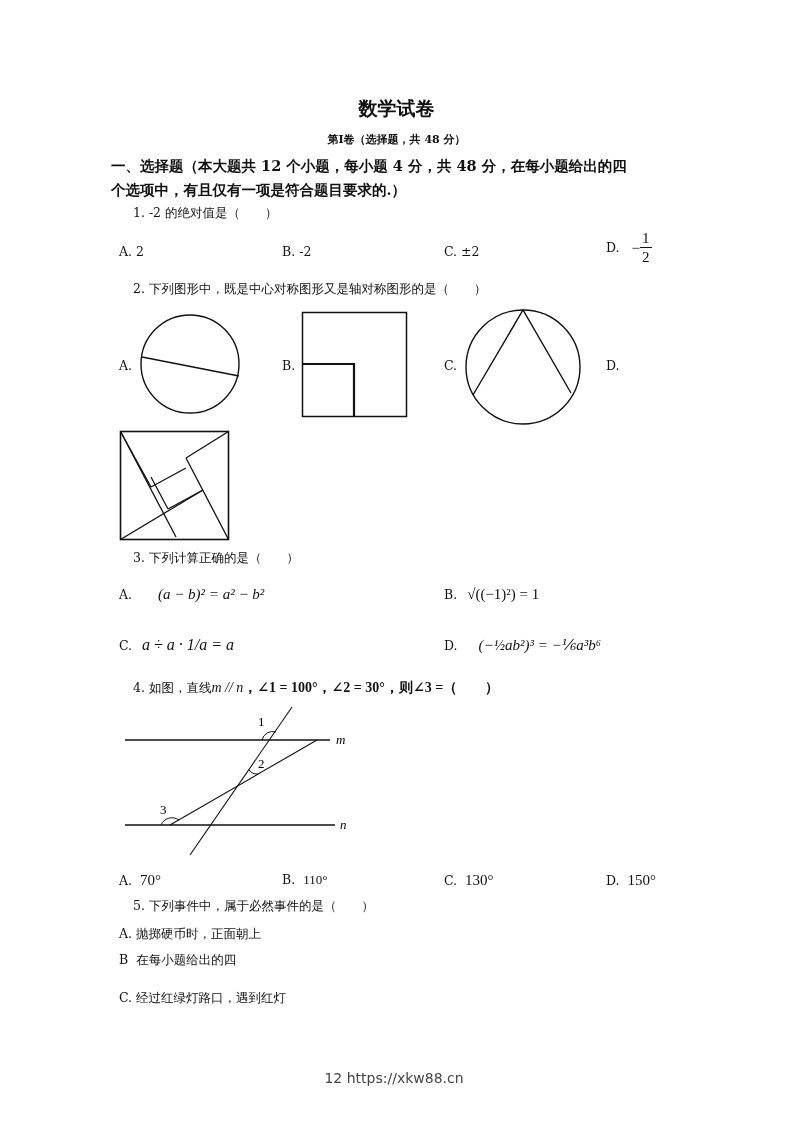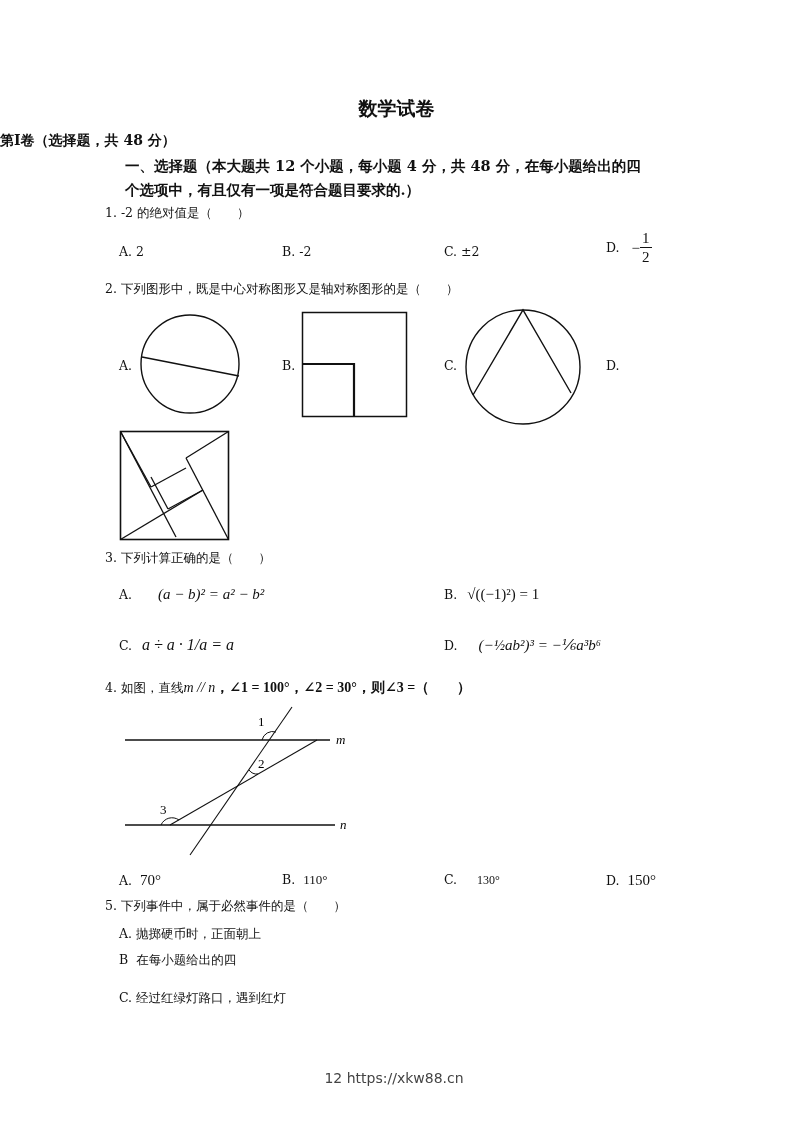--- a/index.html
+++ b/index.html
@@ -1,22 +1,22 @@
 <!DOCTYPE html>
 <html><head>
 <meta charset="utf-8">
 <style>
   html, body { margin: 0; padding: 0; background: #ffffff; }
   body { width: 793px; height: 1122px; position: relative; overflow: hidden;
          font-family: "DejaVu Serif", "Liberation Serif", serif; color: #111; }
   .abs { position: absolute; white-space: nowrap; }
   .title { font-size: 19px; font-weight: bold; left: 0; width: 793px; text-align: center; top: 96px; }
-  .subtitle { font-size: 14px; font-weight: bold; left: 0; width: 793px; top: 132px; }
-  .section { font-size: 14.5px; font-weight: bold; left: 125px; line-height: 24px; }
-  .q { font-size: 12.5px; left: 105px; }
+  .subtitle { font-size: 11px; font-weight: bold; left: 0; width: 793px; text-align: center; top: 132px; }
+  .section { font-size: 14.5px; font-weight: bold; left: 111px; line-height: 24px; }
+  .q { font-size: 12.5px; left: 133px; }
   .opt { font-size: 12.5px; }
   .math { font-family: "Liberation Serif", "DejaVu Serif", serif; font-style: italic; }
   .mathn { font-family: "Liberation Serif", "DejaVu Serif", serif; }
   .frac { display: inline-flex; flex-direction: column; align-items: center; vertical-align: middle; line-height: 1; }
   .frac .num { border-bottom: 1px solid #111; padding: 0 2px 1px; }
   .frac .den { padding-top: 2px; }
   svg { position: absolute; }
   .footer { font-family: "DejaVu Sans", "Liberation Sans", sans-serif; font-size: 14px; color: #444;
             left: 0; width: 788px; text-align: center; top: 1070px; }
 </style>
@@ -117,21 +117,21 @@
 <div class="abs opt" style="left:119px;top:872px;">
   <span>A.</span>
   <span class="mathn" style="font-size:15px;margin-left:4px;">70°</span>
 </div>
 <div class="abs opt" style="left:282px;top:872px;">
   <span>B.</span>
   <span class="mathn" style="font-size:13px;margin-left:4px;">110°</span>
 </div>
 <div class="abs opt" style="left:444px;top:872px;">
   <span>C.</span>
-  <span class="mathn" style="font-size:12px;margin-left:16px;">130°</span>
+  <span class="mathn" style="font-size:15px;margin-left:4px;">130°</span>
 </div>
 <div class="abs opt" style="left:606px;top:872px;">
   <span>D.</span>
   <span class="mathn" style="font-size:15px;margin-left:4px;">150°</span>
 </div>
 
 <div class="abs q" style="top:898px;">5. 下列事件中，属于必然事件的是（　　）</div>
 <div class="abs opt" style="left:119px;top:926px;">
   <span>A.</span> <span>抛掷硬币时，正面朝上</span>
 </div>

